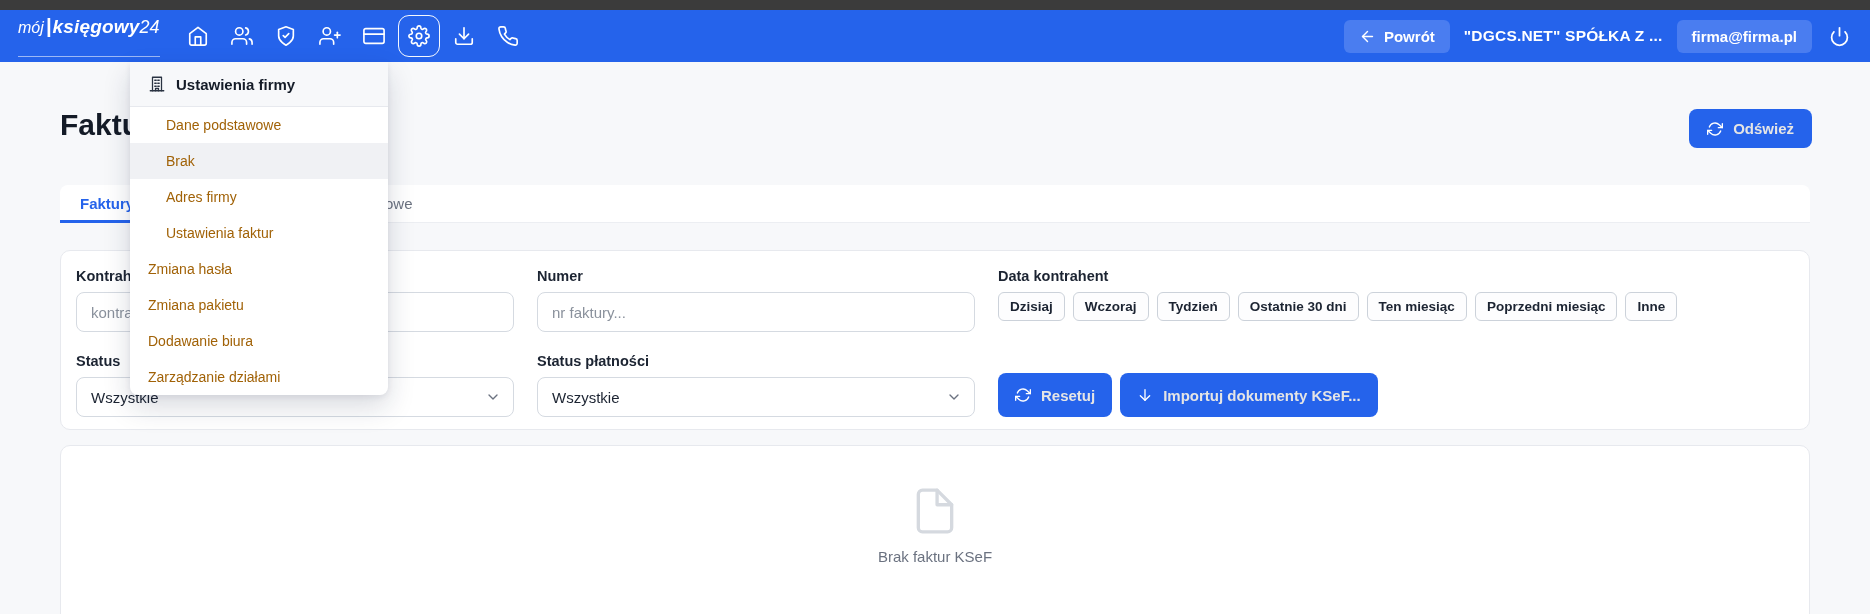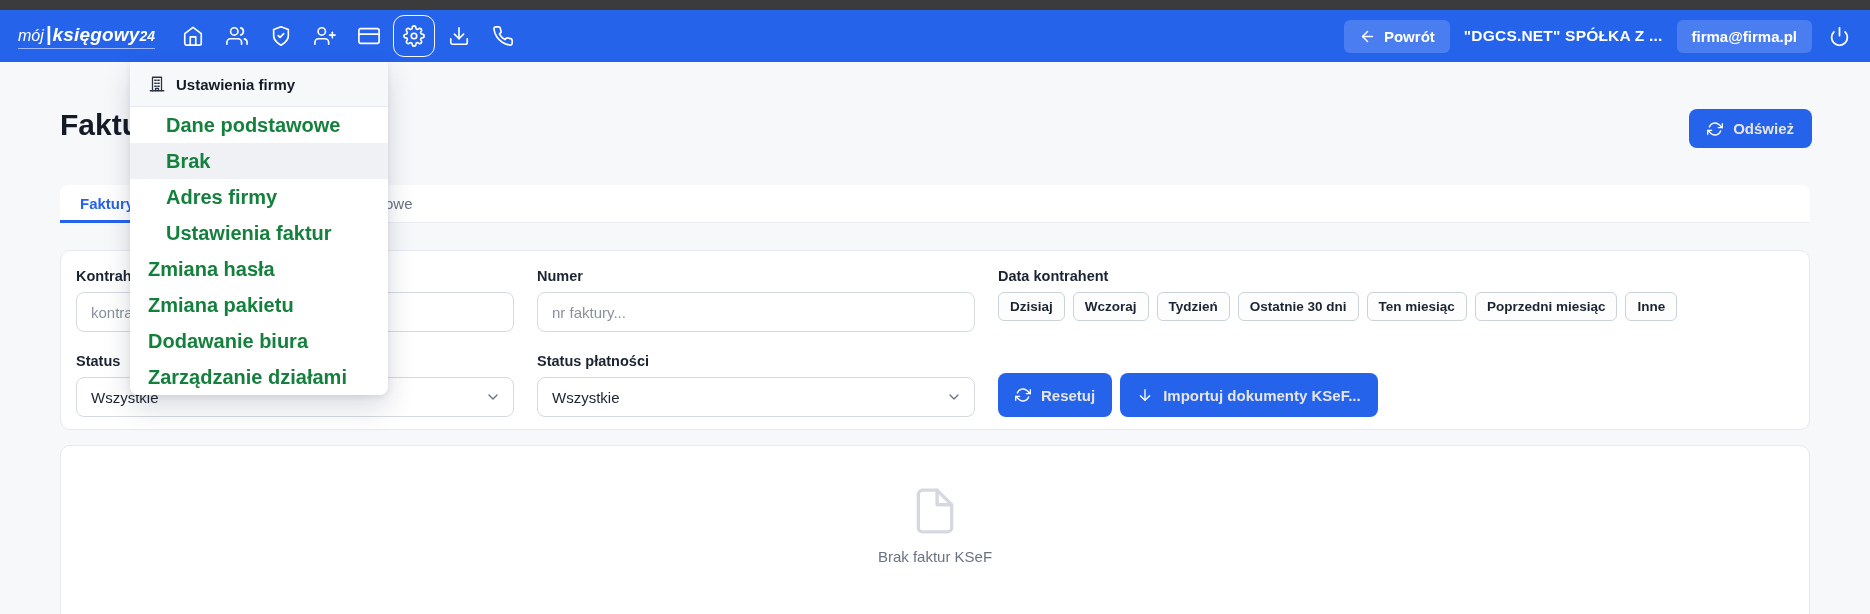--- a/index.html
+++ b/index.html
@@ -4,41 +4,41 @@
 <style>
   * { margin:0; padding:0; box-sizing:border-box; }
   html,body { width:1870px; height:614px; overflow:hidden; }
   body { font-family:"Liberation Sans", sans-serif; background:#f7f8fa; position:relative; }
 
   
   .chrome-strip { height:10px; background:#3b3b3b; }
 
   
   .topbar { height:52px; background:#2563eb; display:flex; align-items:center; padding:0 18px; color:#fff; position:relative; z-index:40; }
-  .logo { display:flex; align-items:baseline; color:#fff; font-style:italic; border-bottom:1px solid rgba(255,255,255,.55); padding-bottom:2px; }
+  .logo { display:flex; align-items:baseline; color:#fff; font-style:italic; border-bottom:1px solid rgba(255,255,255,.55); padding-bottom:18px; }
   .logo .lg-pre { font-weight:300; font-size:16px; }
   .logo .lg-bar { font-weight:700; font-size:20px; margin:0 1px 0 2px; }
   .logo .lg-main { font-weight:700; font-size:19px; letter-spacing:.2px; }
-  .logo .lg-suf { font-weight:700; font-size:14px; }
+  .logo .lg-suf { font-weight:400; font-size:18px; }
   .nav-icons { display:flex; align-items:center; margin-left:16px; }
   .nav-ic { width:44px; height:40px; display:flex; align-items:center; justify-content:center; cursor:pointer; }
   .nav-ic svg { width:22px; height:22px; stroke:#fff; fill:none; stroke-width:1.8; stroke-linecap:round; stroke-linejoin:round; }
   .nav-ic.active { border:1.5px solid rgba(255,255,255,.95); border-radius:11px; width:42px; height:42px; margin:0 2px; }
   .topbar-right { margin-left:auto; display:flex; align-items:center; gap:14px; }
   .tb-btn { background:#4a7df0; border:none; color:#fff; font-family:inherit; font-size:15px; font-weight:600; padding:8px 15px; border-radius:6px; display:flex; align-items:center; gap:8px; cursor:pointer; }
   .tb-btn svg { width:17px; height:17px; stroke:#fff; fill:none; stroke-width:2; stroke-linecap:round; stroke-linejoin:round; }
   .company-name { font-size:15.5px; font-weight:700; color:#fff; letter-spacing:.2px; }
   .power { width:26px; height:26px; display:flex; align-items:center; justify-content:center; cursor:pointer; }
   .power svg { width:21px; height:21px; stroke:#fff; fill:none; stroke-width:2; stroke-linecap:round; stroke-linejoin:round; }
 
   
   .dropdown { position:absolute; left:130px; top:62px; width:258px; background:#fff; border-radius:0 0 8px 8px; box-shadow:0 12px 28px rgba(20,30,60,.16), 0 2px 6px rgba(20,30,60,.08); z-index:50; overflow:hidden; }
   .dd-header { display:flex; align-items:center; gap:10px; padding:13px 18px; background:#f7f8fa; border-bottom:1px solid #e7e9ee; font-size:15px; font-weight:700; color:#151c28; }
   .dd-header svg { width:18px; height:18px; stroke:#2a3342; fill:none; stroke-width:1.7; stroke-linecap:round; stroke-linejoin:round; }
-  .dd-item { font-size:20px; color:#15803d; padding:0 18px; height:36px; display:flex; align-items:center; cursor:pointer;font-weight:bold; }
+  .dd-item { font-size:14px; color:#a16207; padding:0 18px; height:36px; display:flex; align-items:center; cursor:pointer; }
   .dd-item.sub { padding-left:36px; }
   .dd-item.hl { background:#f0f1f4; }
 
   
   .page-title { position:absolute; left:60px; top:108px; font-size:30px; font-weight:700; color:#141b27; z-index:10; }
   .btn-blue { background:#2563eb; border:none; color:#e5e5e5; font-family:inherit; font-size:15px; font-weight:600; border-radius:8px; display:flex; align-items:center; gap:10px; cursor:pointer; }
   .btn-blue svg { width:16px; height:16px; stroke:#fff; fill:none; stroke-width:2; stroke-linecap:round; stroke-linejoin:round; }
   .refresh-btn { position:absolute; right:58px; top:109px; padding:11px 18px; z-index:10; }
 
   

